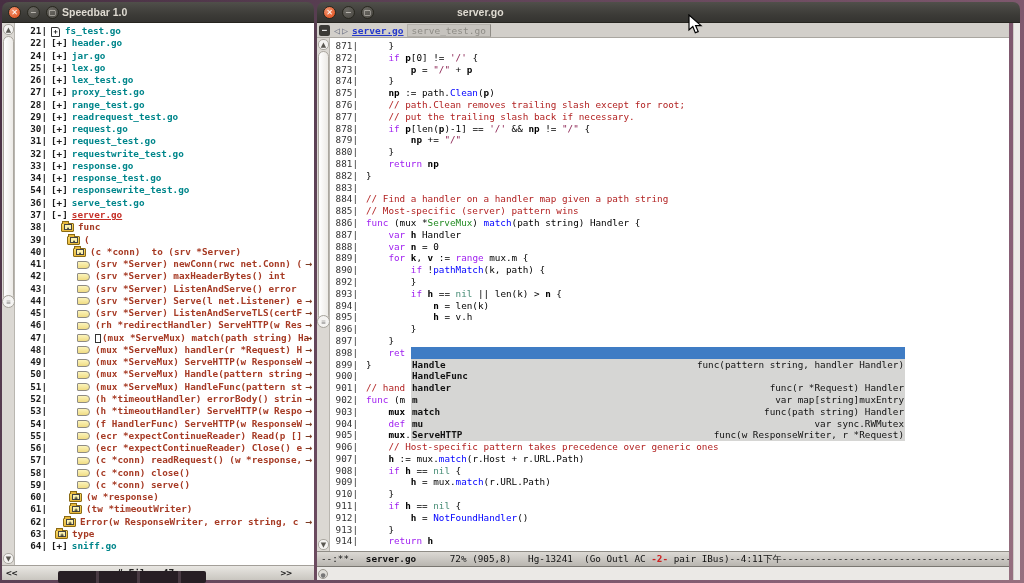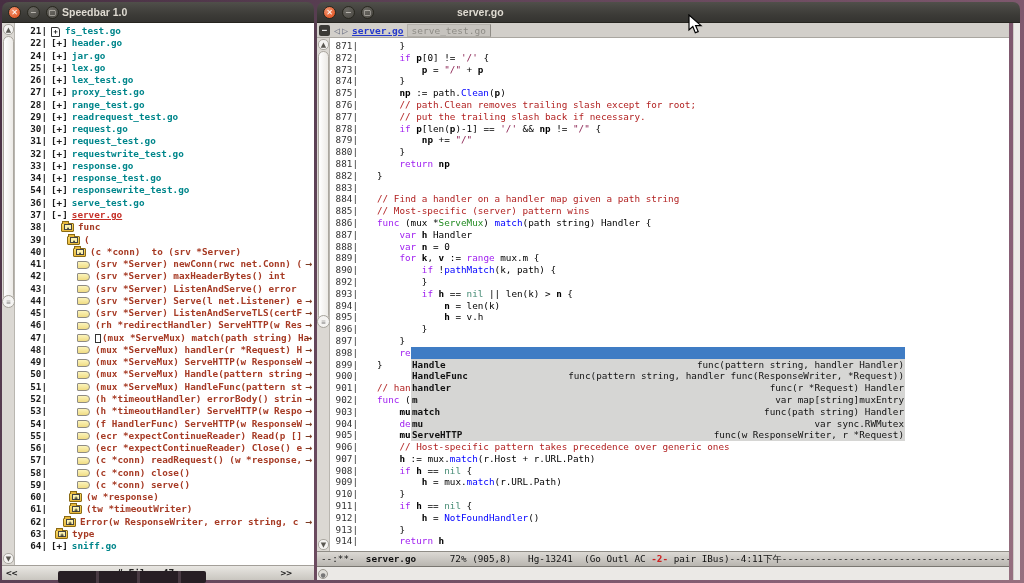--- a/index.html
+++ b/index.html
@@ -58,21 +58,21 @@
     display:flex;align-items:center;font:bold 9.5px "DejaVu Sans Mono",monospace}
   .tb-min{width:11px;height:11px;margin:0 3px 0 2px;background:#3b3a36;border-radius:2px;color:#eee;
     font:bold 9px/10px "DejaVu Sans Mono",monospace;text-align:center}
   .tb-nav{color:#6f7486;font-size:10px;margin:0 1px}
   .tab-active{color:#2438cc;text-decoration:underline;margin:0 3px}
   .tab-inactive{color:#8e8c86;background:#c6c3be;border:1px solid #b2afa9;border-right-color:#8f8c86;
     padding:0 4px;height:13px;line-height:12px;font-weight:normal}
   #code-area{position:absolute;left:0;top:36px;overflow:hidden;background:#fff}
   #code-lines{position:absolute;left:13px;right:0;top:2px}
   .crow{height:11.8px;line-height:11.8px;white-space:pre;overflow:hidden;font:9.3px "DejaVu Sans Mono",monospace}
-  .cnum{display:inline-block;width:28px;text-align:right;color:#333;margin-right:19px}
+  .cnum{display:inline-block;width:28px;text-align:right;color:#333;margin-right:8px}
   .kw{color:var(--kw)} .cm{color:var(--cm)} .st{color:var(--st)} .fn{color:var(--fn)}
   .ty{color:var(--ty)} .cst{color:var(--cst)} .pl{color:var(--pl)}
   .v{color:var(--v);font-weight:bold}
   .ccur{display:inline-block;width:5.5px;height:9px;border:1px solid #222;vertical-align:-1px}
   #ac-popup{position:absolute;z-index:5;background:#d6d6d4}
   .ac-row{height:11.8px;line-height:11.8px;display:flex;font:9.3px "DejaVu Sans Mono",monospace;color:#111;
     padding:0 1px;white-space:pre;overflow:hidden}
   .ac-row .nm{font-weight:bold}
   .ac-row .sig{margin-left:auto}
   .ac-selected{background:#3f7cc4}
@@ -225,21 +225,21 @@
           <div class="crow"><span class="cnum">909|</span><span><span class="pl">        </span><span class="v">h</span><span class="pl"> = mux.</span><span class="fn">match</span><span class="pl">(r.URL.Path)</span></span></div>
           <div class="crow"><span class="cnum">910|</span><span><span class="pl">    }</span></span></div>
           <div class="crow"><span class="cnum">911|</span><span><span class="pl">    </span><span class="kw">if</span><span class="pl"> </span><span class="v">h</span><span class="pl"> == </span><span class="cst">nil</span><span class="pl"> {</span></span></div>
           <div class="crow"><span class="cnum">912|</span><span><span class="pl">        </span><span class="v">h</span><span class="pl"> = </span><span class="fn">NotFoundHandler</span><span class="pl">()</span></span></div>
           <div class="crow"><span class="cnum">913|</span><span><span class="pl">    }</span></span></div>
           <div class="crow"><span class="cnum">914|</span><span><span class="pl">    </span><span class="kw">return</span><span class="pl"> </span><span class="v">h</span></span></div>
         </div>
       <div id="ac-popup" style="left:94px;top:308.8px;width:494px">
           <div class="ac-row ac-selected"><span class="nm"></span><span class="sig"></span></div>
           <div class="ac-row"><span class="nm">Handle</span><span class="sig">func(pattern string, handler Handler)</span></div>
-          <div class="ac-row"><span class="nm">HandleFunc</span><span class="sig">func(pattern string, handler func(ResponseWriter, *Request))</span></div>
+          <div class="ac-row"><span class="nm">HandleFunc</span></div>
           <div class="ac-row"><span class="nm">handler</span><span class="sig">func(r *Request) Handler</span></div>
           <div class="ac-row"><span class="nm">m</span><span class="sig">var map[string]muxEntry</span></div>
           <div class="ac-row"><span class="nm">match</span><span class="sig">func(path string) Handler</span></div>
           <div class="ac-row"><span class="nm">mu</span><span class="sig">var sync.RWMutex</span></div>
           <div class="ac-row"><span class="nm">ServeHTTP</span><span class="sig">func(w ResponseWriter, r *Request)</span></div>
         </div>
     </div>
 
     <div class="modeline" style="right:11px" id="modeline"><span class="">--:**-  </span><span class="ml-b">server.go</span><span class="">      72% (905,8)   Hg-13241  (Go Outl AC </span><span class="ml-red">-2-</span><span class=""> pair IBus)--4:11下午</span><span class="">------------------------------------------------------------</span></div>
     <div class="echo" style="right:11px">

